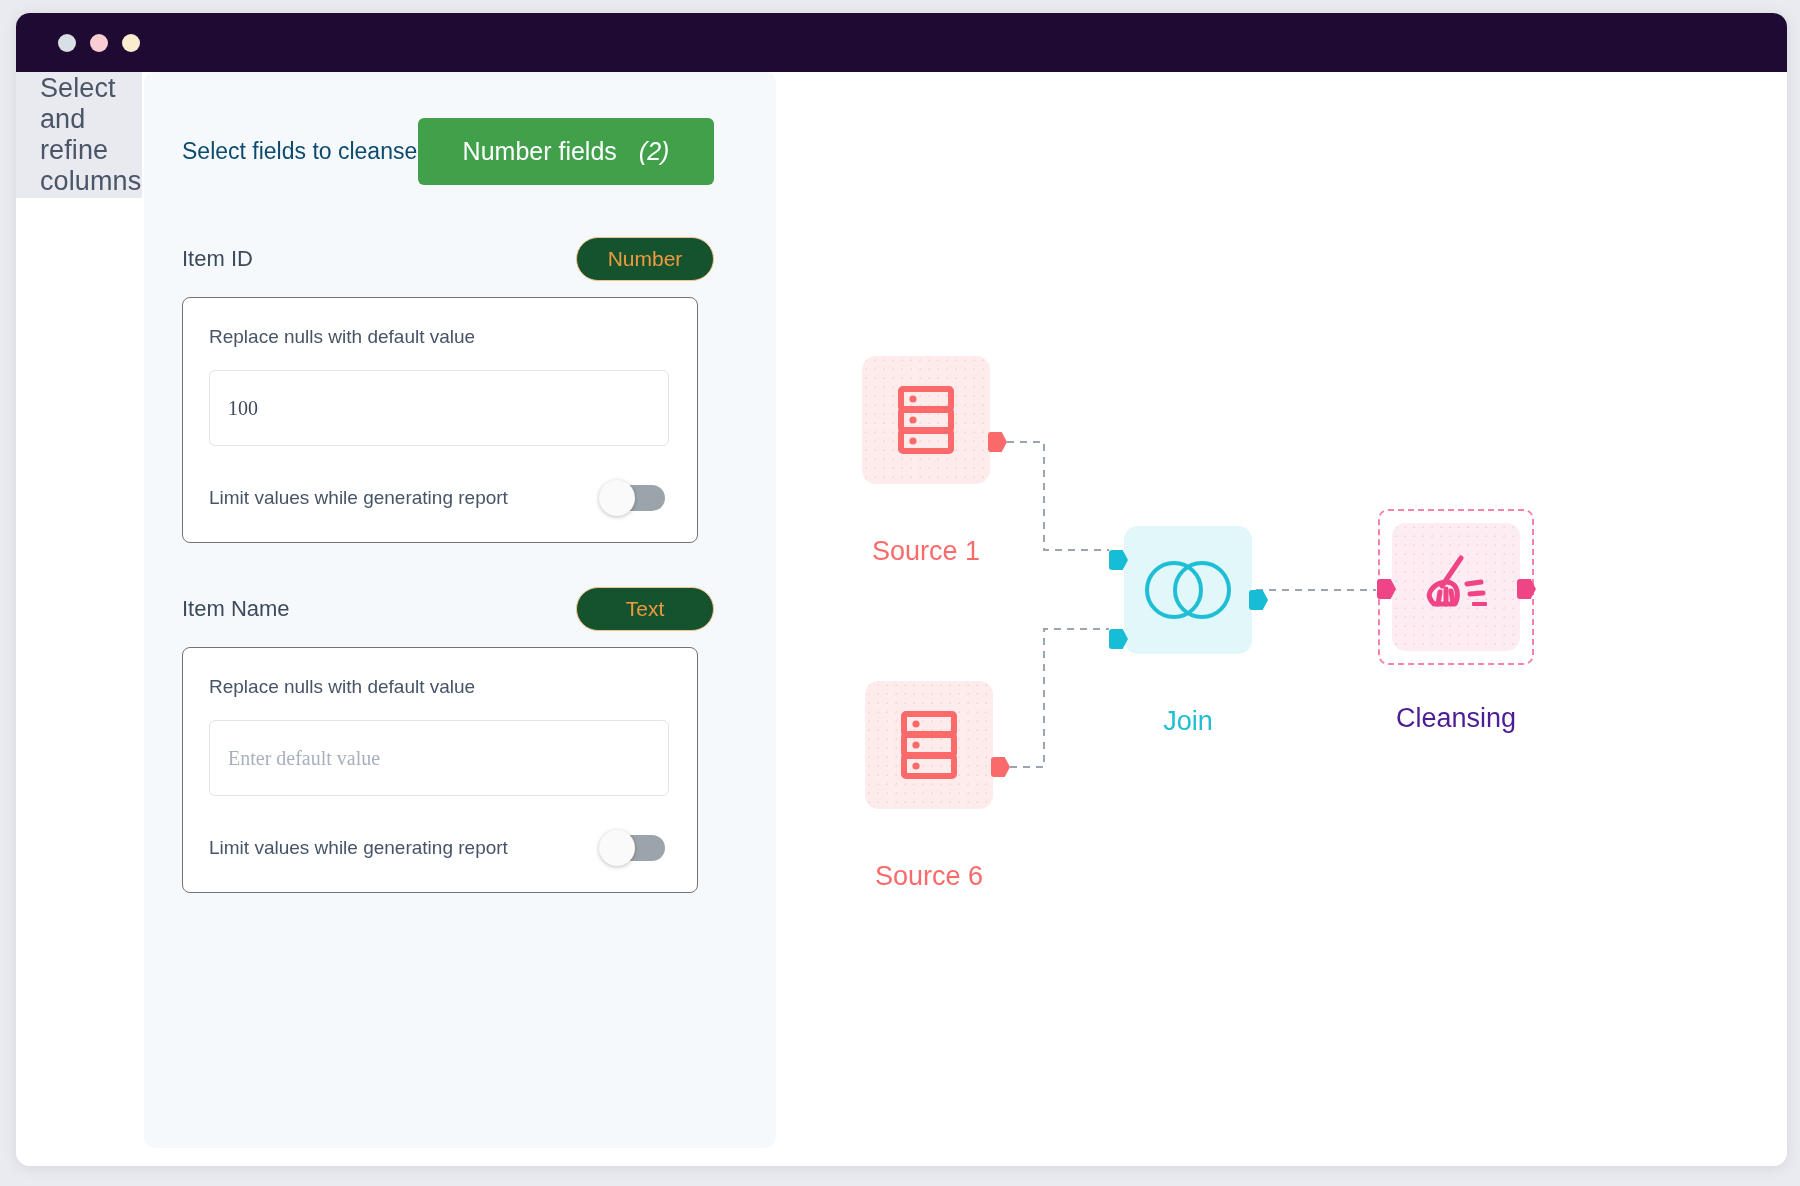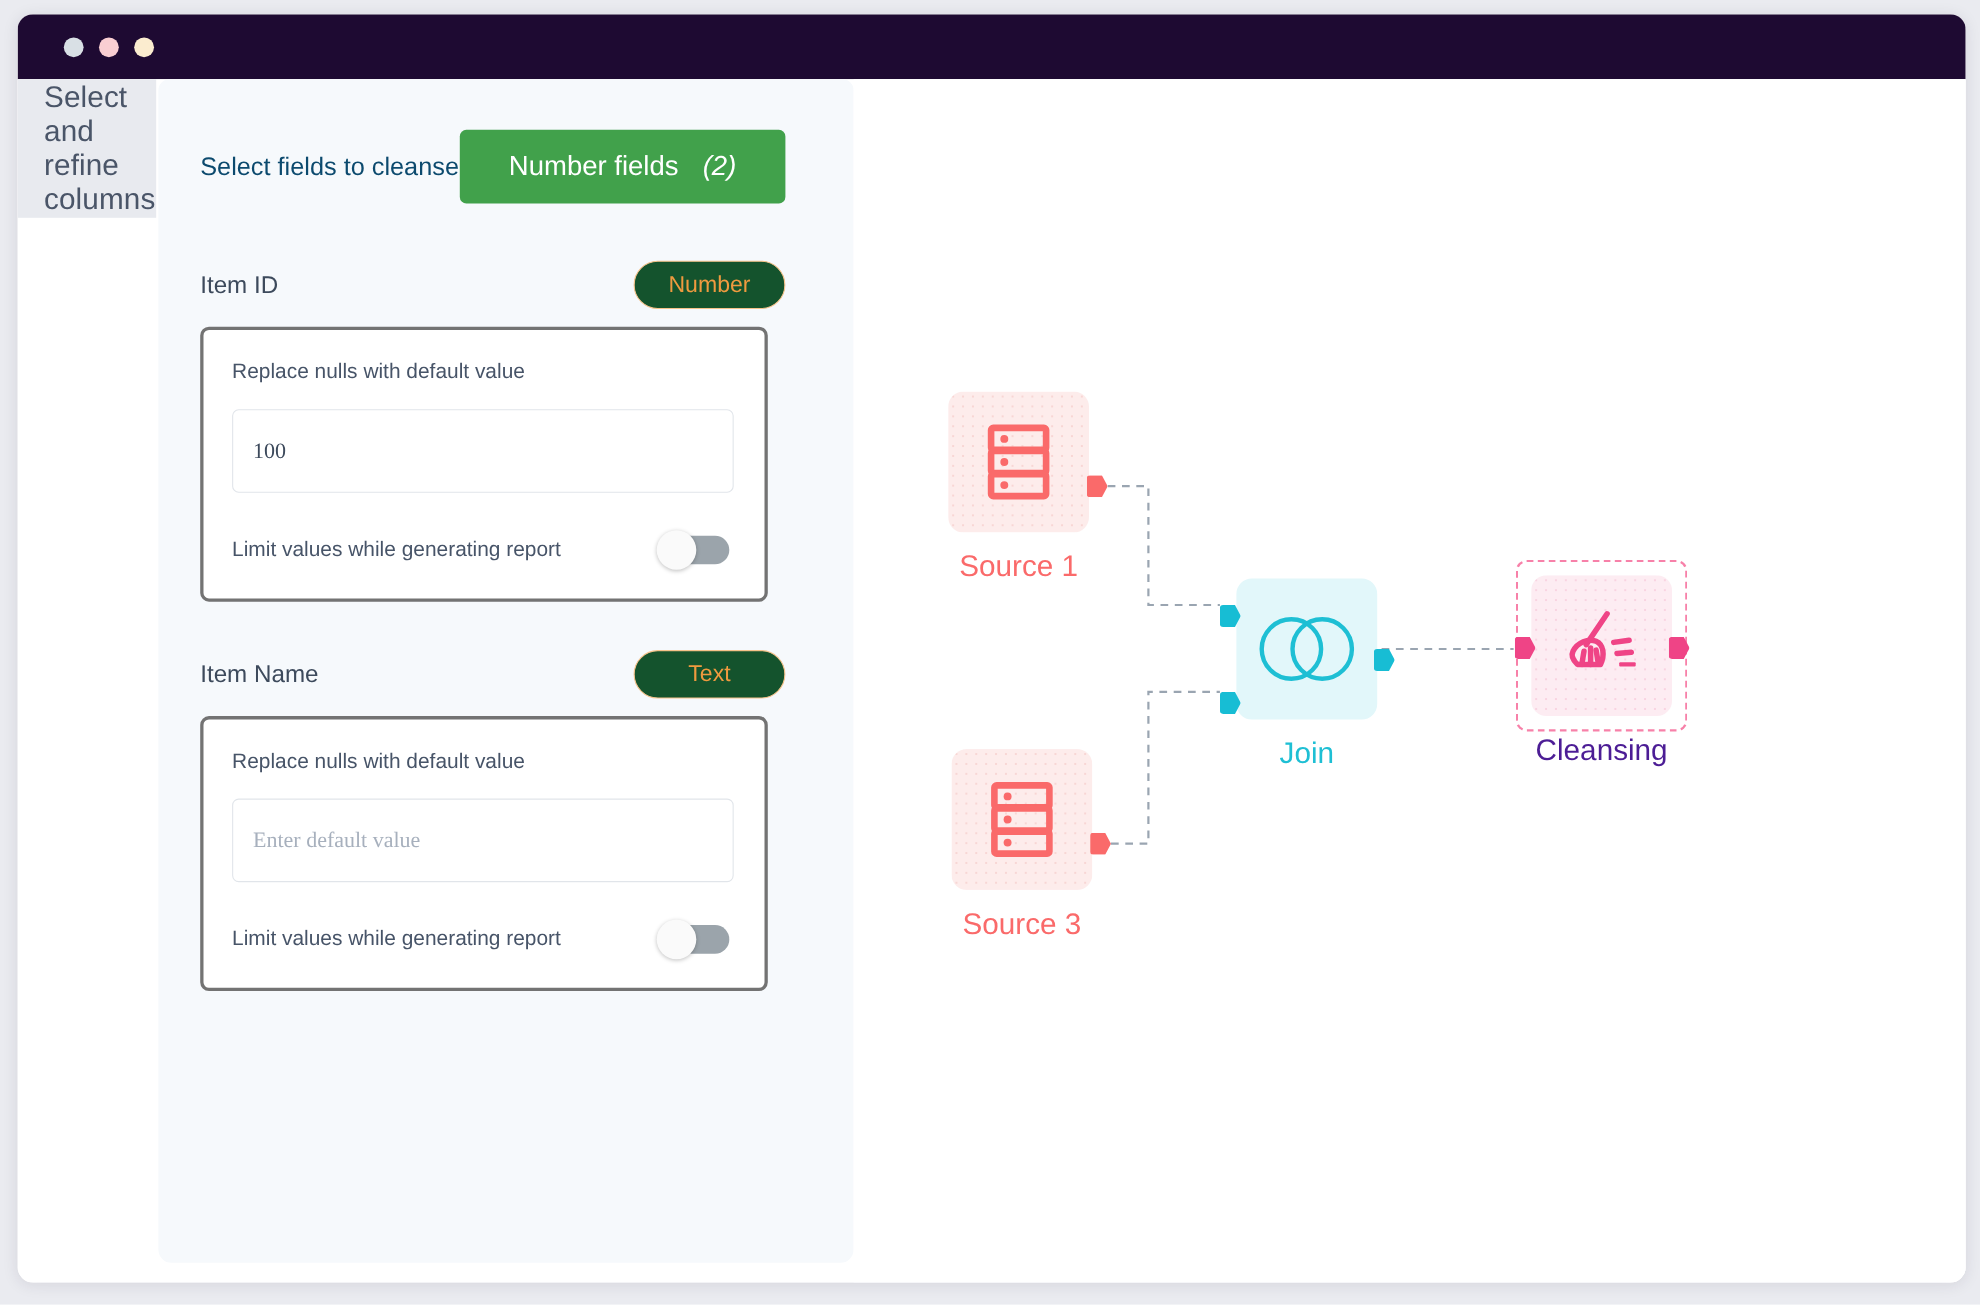--- a/index.html
+++ b/index.html
@@ -145,21 +145,21 @@
     width: 138px;
     display: flex;
     align-items: center;
     justify-content: center;
     font-size: 21px;
     cursor: pointer;
   }
 
   .field-card {
     background: #ffffff;
-    border: 3px solid #737373;
+    border: 1px solid #737373;
     border-radius: 8px;
     padding: 28px 28px 30px 26px;
     margin-right: 44px;
   }
   .card-label {
     font-size: 19px;
     color: #475468;
     margin-bottom: 22px;
   }
   .text-input {
@@ -219,20 +219,21 @@
     background: #ffffff;
     position: relative;
     overflow: hidden;
   }
 
   .node {
     position: absolute;
     display: flex;
     flex-direction: column;
     align-items: center;
+    gap: 36px;
   }
   .node-box {
     width: 128px;
     height: 128px;
     border-radius: 14px;
     display: flex;
     align-items: center;
     justify-content: center;
     position: relative;
   }
@@ -409,21 +410,21 @@
               <rect x="7" y="5" width="50" height="20" rx="2"></rect>
               <rect x="7" y="26" width="50" height="20" rx="2"></rect>
               <rect x="7" y="47" width="50" height="20" rx="2"></rect>
             </g>
             <circle cx="19" cy="15" r="3.6" fill="#fa6a6a"></circle>
             <circle cx="19" cy="36" r="3.6" fill="#fa6a6a"></circle>
             <circle cx="19" cy="57" r="3.6" fill="#fa6a6a"></circle>
           </svg>
           <span class="port port-out-red" style="top:76px;"></span>
         </div>
-        <div class="node-label label-source">Source 3</div>
+        <div class="node-label label-source">Source 6</div>
       </div>
 
       <div class="node node-join" style="left:348px; top:454px;">
         <div class="node-box">
           <svg width="88" height="62" viewBox="0 0 88 62">
             <g fill="none" stroke="#1ebfd4" stroke-width="4">
               <circle cx="30" cy="31" r="27"></circle>
               <circle cx="58" cy="31" r="27"></circle>
             </g>
           </svg>

